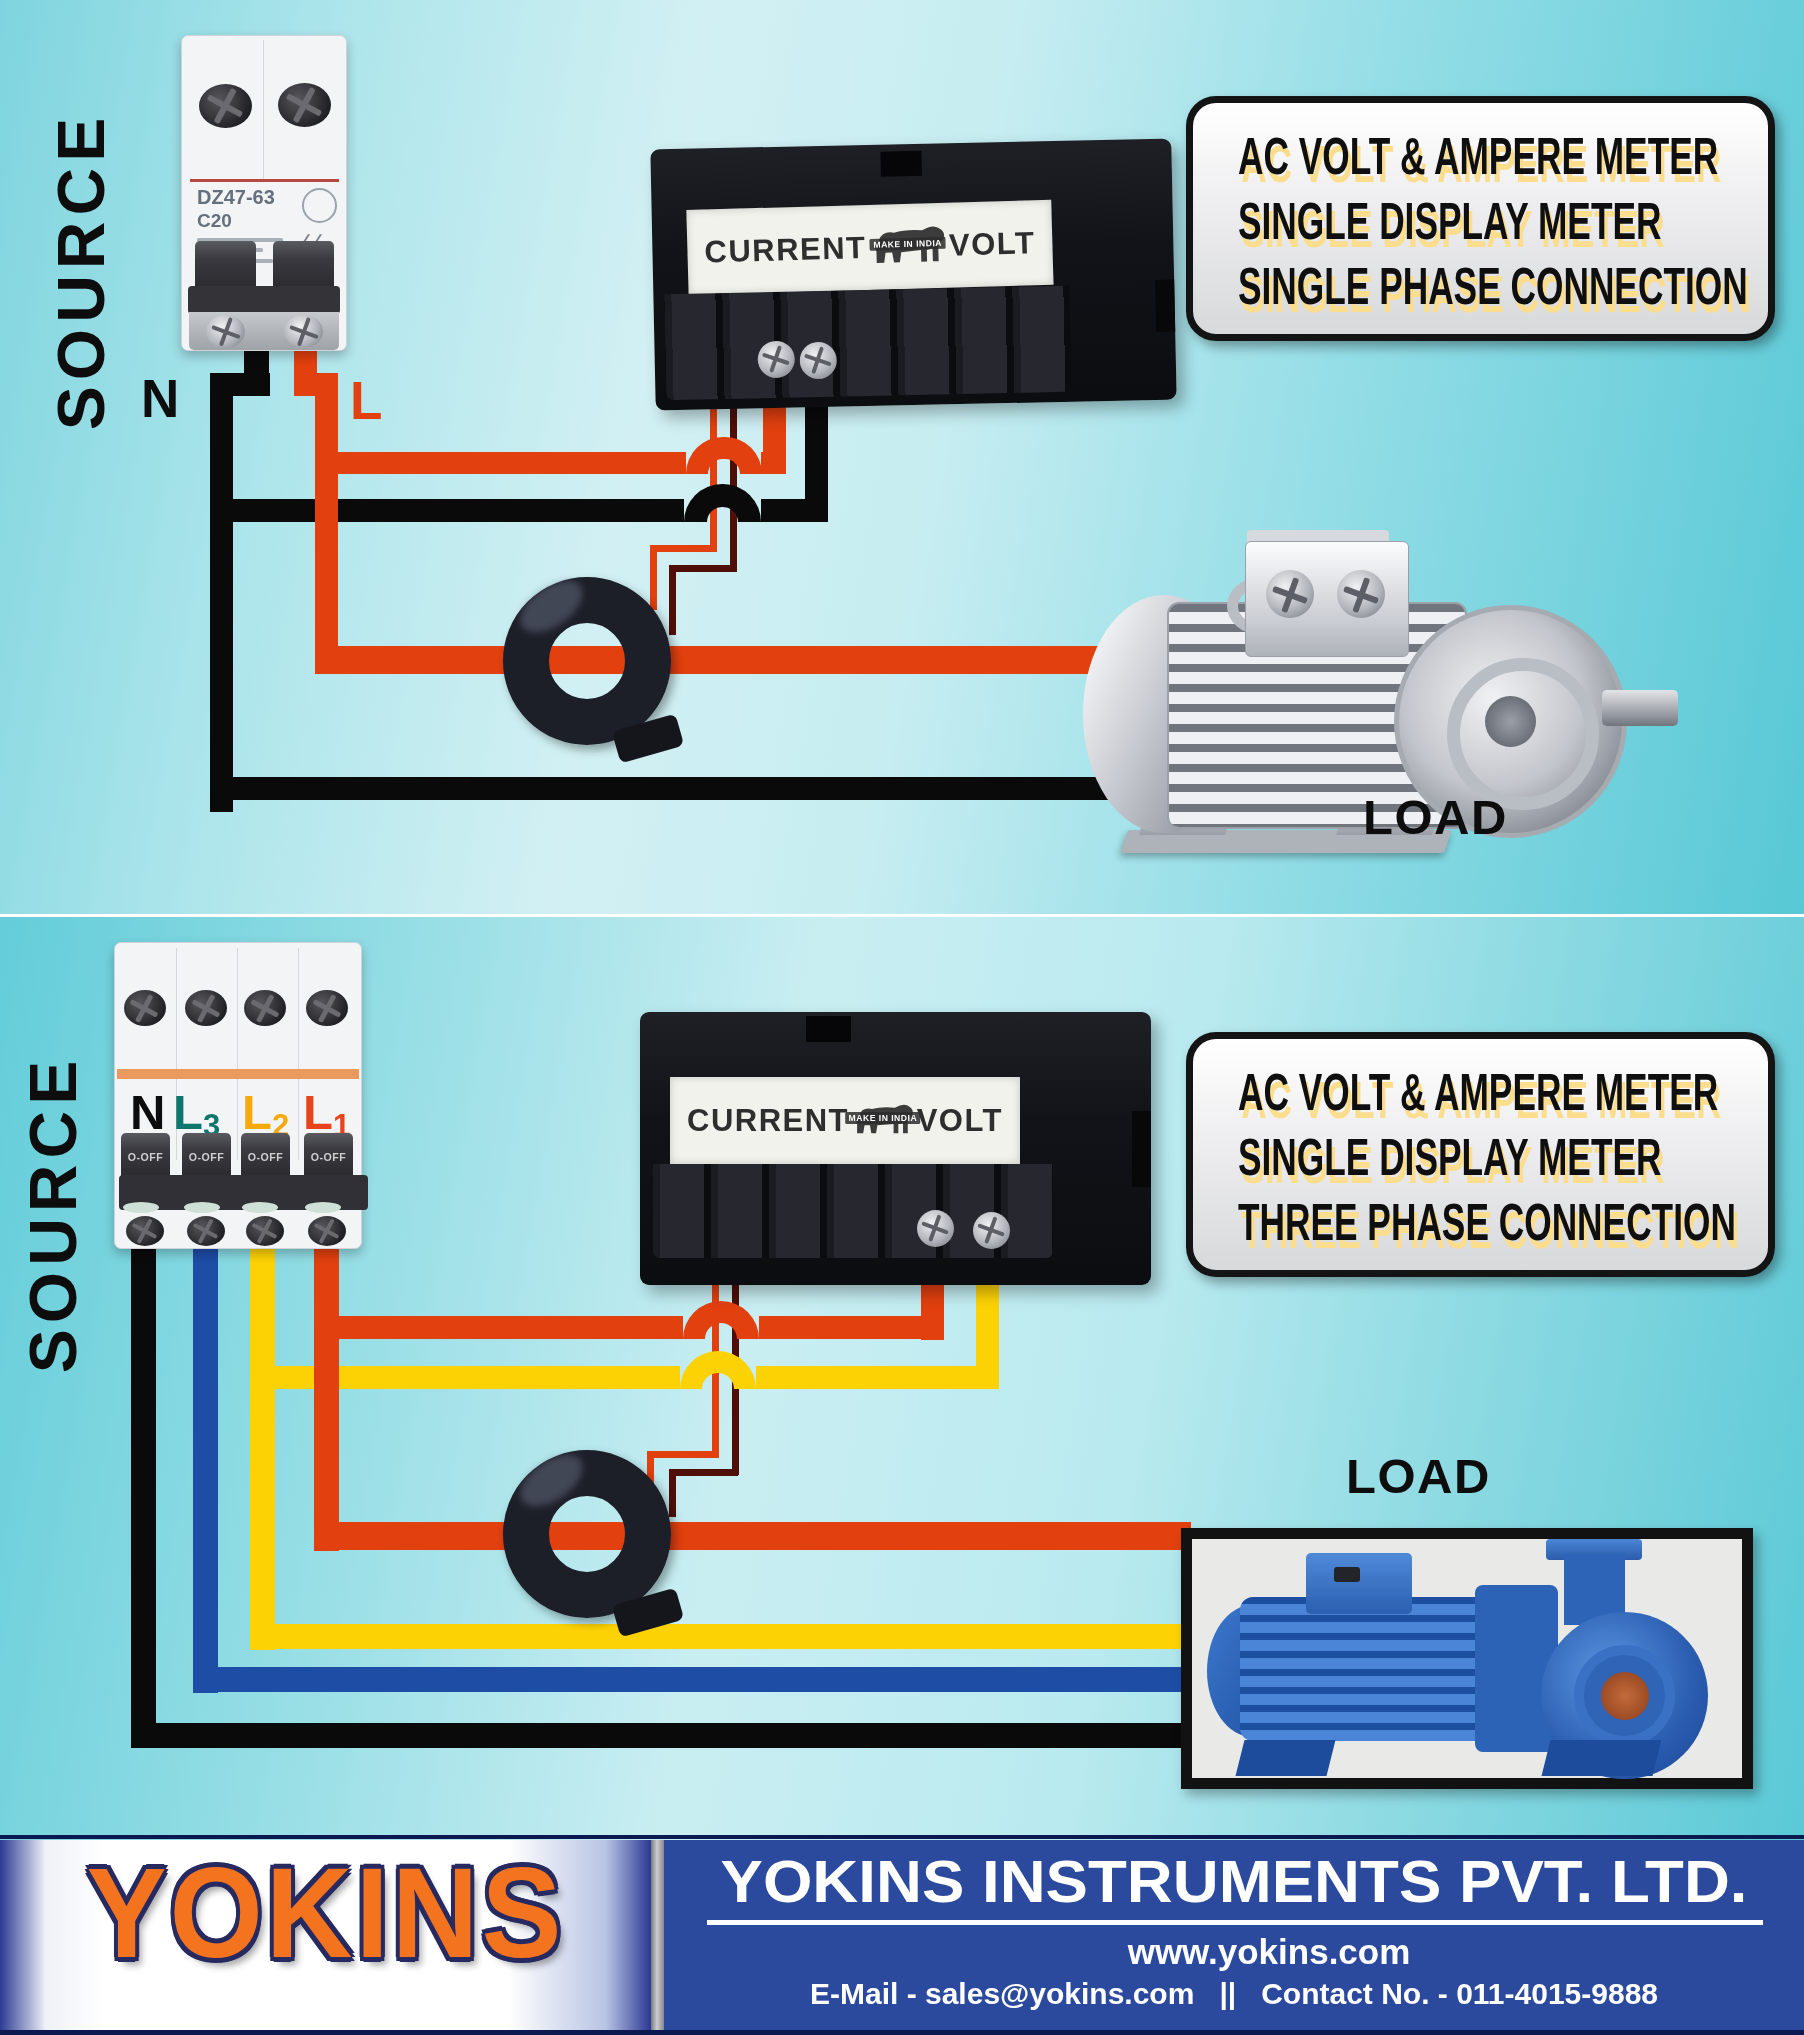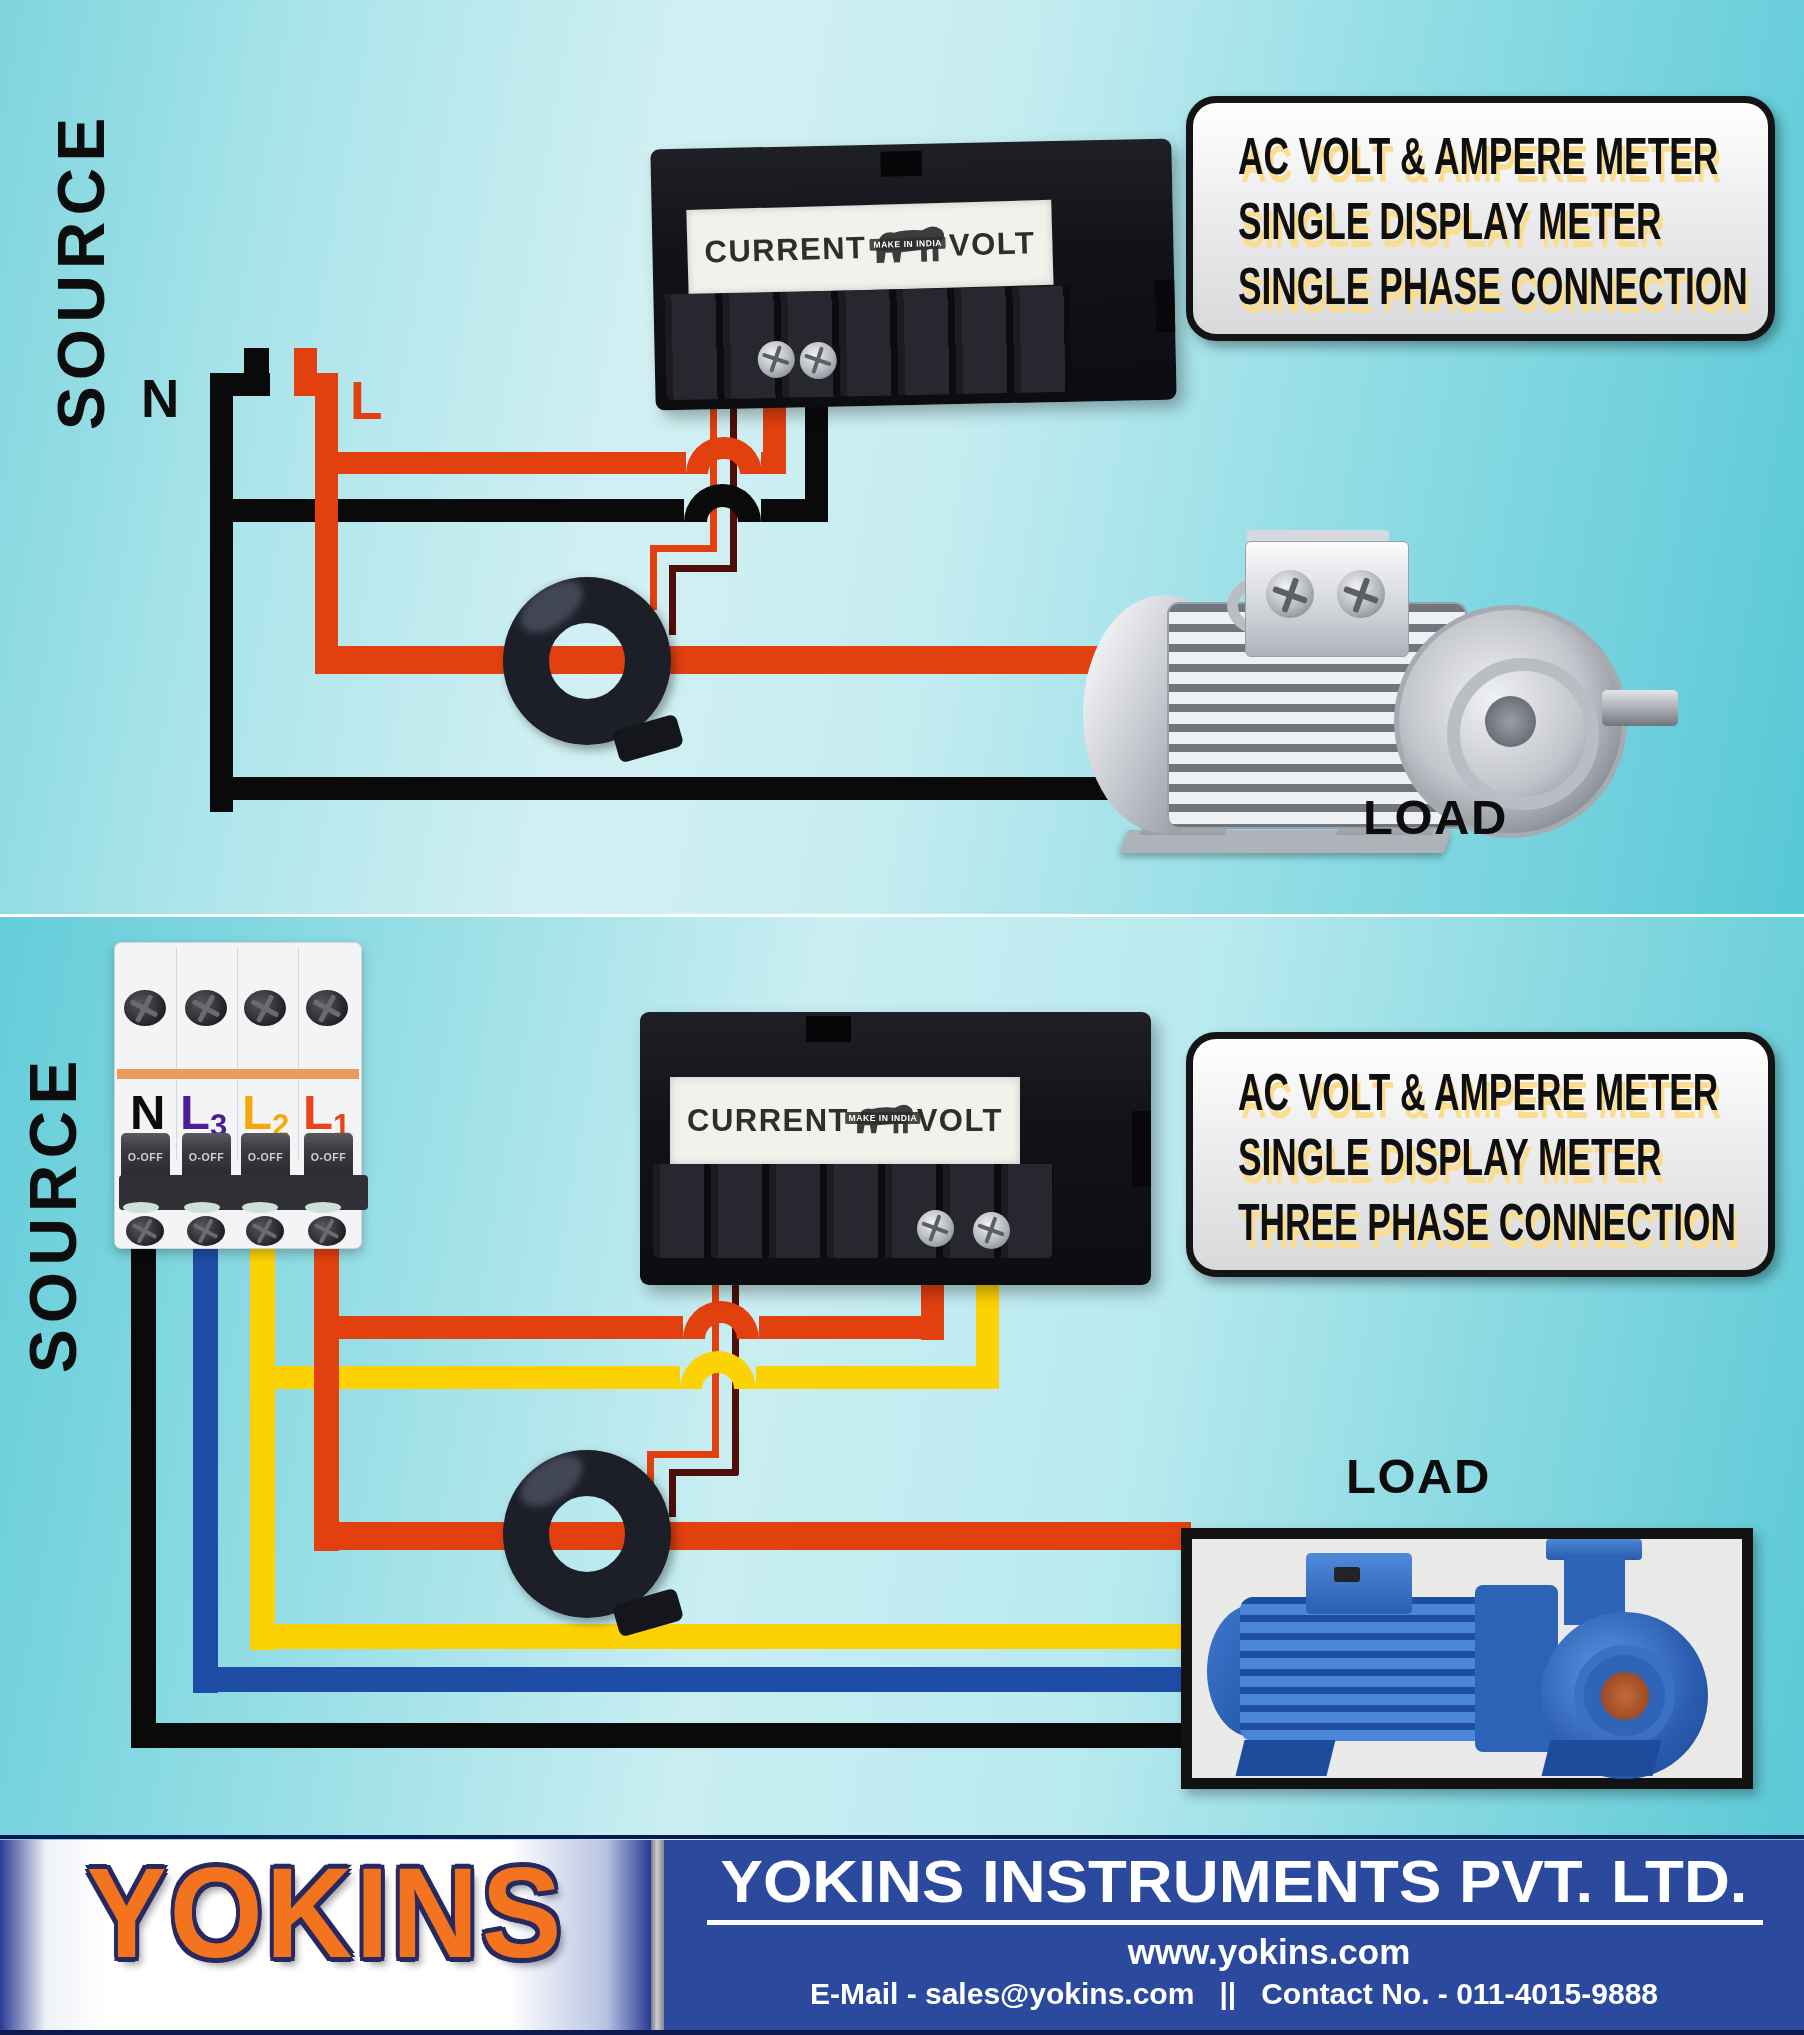--- a/index.html
+++ b/index.html
@@ -131,20 +131,39 @@
   <div class="w" style="left:338px;top:452px;width:348px;height:22px;background:#e2400f;"></div>
   <div class="arc" style="left:686px;top:437px;width:76px;height:37px;border-width:22px;border-color:#e2400f;"></div>
   <div class="w" style="left:761px;top:452px;width:24px;height:22px;background:#e2400f;"></div>
   <div class="w" style="left:763px;top:354px;width:23px;height:120px;background:#e2400f;"></div>
   <div class="w" style="left:315px;top:646px;width:889px;height:28px;background:#e2400f;"></div>
 
   <div class="ct" style="left:503px;top:577px;"></div>
   <div class="cthl" style="left:516px;top:587px;width:71px;height:39px;transform:rotate(-35deg);"></div>
   <div class="cttab" style="left:615px;top:722px;width:66px;height:33px;transform:rotate(-16deg);"></div>
 
+  <div class="mcb" style="left:181px;top:35px;width:164px;height:314px;">
+    <div class="abs" style="left:81px;top:4px;width:1px;height:142px;background:#d4d7da;"></div>
+    <div class="screwD" style="left:16.7px;top:48px;width:53px;height:44px;"></div>
+    <div class="screwD" style="left:96px;top:47px;width:53px;height:44px;"></div>
+    <div class="abs" style="left:7.6px;top:143px;width:149px;height:2.5px;background:#b5483f;"></div>
+    <div class="abs" style="left:15px;top:150px;font-size:20px;font-weight:bold;color:#66707c;">DZ47-63</div>
+    <div class="abs" style="left:15px;top:174px;font-size:19px;font-weight:bold;color:#66707c;">C20</div>
+    <div class="abs" style="left:120px;top:152px;width:31px;height:31px;border:2.5px solid #9aa2ab;border-radius:50%;"></div>
+    <div class="specbar" style="left:15px;top:202px;width:86px;"></div>
+    <div class="specbar" style="left:15px;top:212px;width:66px;"></div>
+    <div class="specbar" style="left:15px;top:223px;width:76px;"></div>
+    <div class="abs" style="left:120px;top:193px;font-size:23px;color:#7b828c;transform:skewX(-14deg);">ϟϟ</div>
+    <div class="handle" style="left:12.6px;top:205px;width:61px;height:51px;"></div>
+    <div class="handle" style="left:91px;top:205px;width:61px;height:51px;"></div>
+    <div class="abs" style="left:6px;top:250px;width:152px;height:28px;background:#333338;border-radius:4px;"></div>
+    <div class="abs" style="left:7px;top:276px;width:150px;height:38px;background:linear-gradient(180deg,#c6c9cd,#9ea3a8);border-radius:0 0 5px 5px;"></div>
+    <div class="screwS" style="left:24px;top:279px;width:39px;height:33px;"></div>
+    <div class="screwS" style="left:102px;top:279px;width:39px;height:33px;"></div>
+  </div>
 
   <div class="meter" style="left:653px;top:144px;width:521px;height:261px;transform:rotate(-1.2deg);">
     <div class="abs" style="left:230px;top:7px;width:41px;height:25px;background:#060608;"></div>
     <div class="abs" style="left:502px;top:141px;width:19px;height:52px;background:#08080a;"></div>
     <div class="mlabel" style="left:35px;top:60px;width:365px;height:85px;transform:rotate(-.4deg);">
       <span class="mtext">CURRENT</span>
       <span class="badge">
         <svg viewBox="0 0 100 70">
           <path d="M12 54 L12 40 Q8 32 15 27 Q20 15 34 18 Q48 14 68 16 Q82 8 90 15 Q97 20 93 28 L87 33 87 54 80 54 80 38 73 40 73 54 66 54 66 40 42 42 40 54 33 54 31 42 23 42 21 54 Z" fill="#3c3c3c"></path>
         </svg>
@@ -216,21 +235,21 @@
     <div class="abs" style="left:61px;top:5px;width:1px;height:212px;background:#d4d7da;"></div>
     <div class="abs" style="left:122px;top:5px;width:1px;height:212px;background:#d4d7da;"></div>
     <div class="abs" style="left:183px;top:5px;width:1px;height:212px;background:#d4d7da;"></div>
     <div class="screwD" style="left:8.6px;top:47px;width:42px;height:36px;"></div>
     <div class="screwD" style="left:70px;top:47px;width:42px;height:36px;"></div>
     <div class="screwD" style="left:129px;top:47px;width:42px;height:36px;"></div>
     <div class="screwD" style="left:191px;top:47px;width:42px;height:36px;"></div>
     <div class="abs" style="left:2px;top:126px;width:242px;height:10px;background:#ea9a5f;"></div>
 
     <div class="pl" style="left:15px;top:141px;color:#0c0c0c;"><span>N</span><span class="plsub"></span></div>
-    <div class="pl" style="left:65px;top:141px;color:#4c1d95;"><span>L</span><span class="plsub">3</span></div>
+    <div class="pl" style="left:58px;top:141px;color:#0f766e;"><span>L</span><span class="plsub">3</span></div>
     <div class="pl" style="left:127px;top:141px;color:#f6a90a;"><span>L</span><span class="plsub">2</span></div>
     <div class="pl" style="left:188px;top:141px;color:#e8431c;"><span>L</span><span class="plsub">1</span></div>
 
     <div class="handle" style="left:6px;top:190px;width:49px;height:47px;">
         <span>O-OFF</span>
       </div>
     <div class="handle" style="left:67px;top:190px;width:49px;height:47px;">
         <span>O-OFF</span>
       </div>
     <div class="handle" style="left:126px;top:190px;width:49px;height:47px;">

